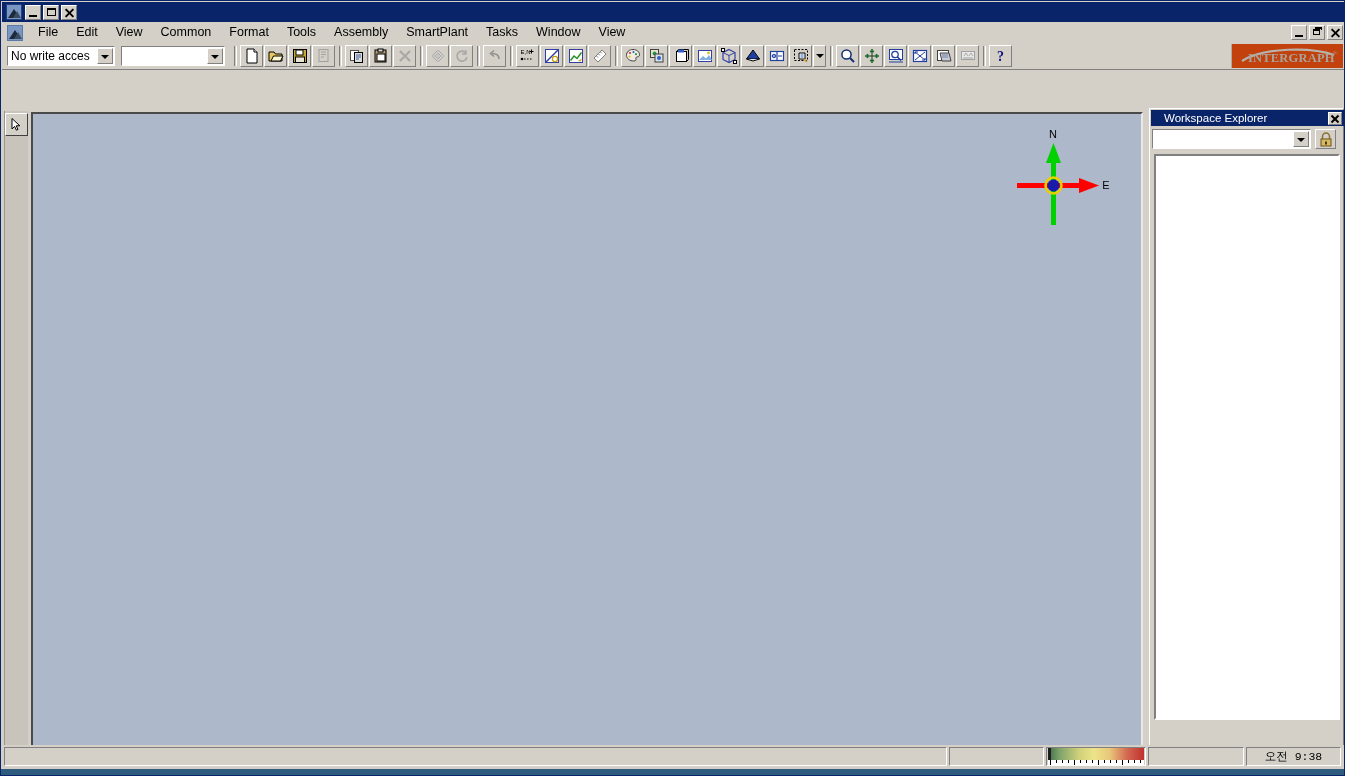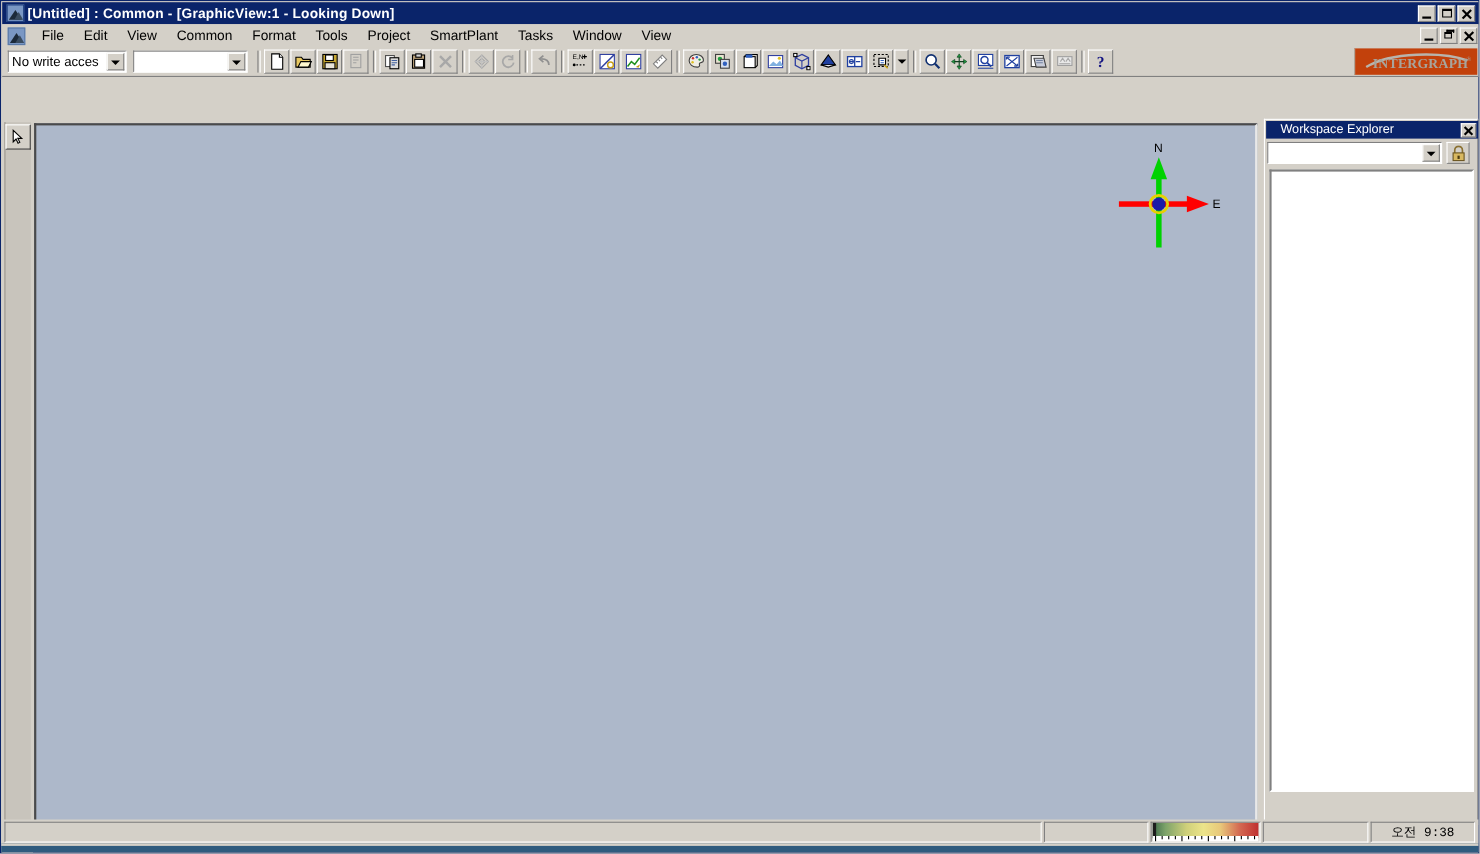--- a/index.html
+++ b/index.html
@@ -405,21 +405,20 @@
     position: absolute; left: 0; top: 70px; width: 2px; height: 698px; background: #d4d0c8;
   }
 </style>
 </head>
 <body>
 
 <div id="app">
 
   <div class="titlebar">
     <div class="app-icon"></div>
-    <div class="title-text">[Untitled] : Common - [GraphicView:1 - Looking Down]</div>
     <div class="wbtns">
       <div class="wbtn wb-min">
           <i></i>
         </div>
       <div class="wbtn wb-max">
           <i></i>
         </div>
       <div class="wbtn wb-close">
           <i></i>
           <i></i>
@@ -428,21 +427,21 @@
   </div>
 
   <div class="menubar">
     <div class="menu-icon"></div>
     <div class="menu-item">File</div>
     <div class="menu-item">Edit</div>
     <div class="menu-item">View</div>
     <div class="menu-item">Common</div>
     <div class="menu-item">Format</div>
     <div class="menu-item">Tools</div>
-    <div class="menu-item">Project</div>
+    <div class="menu-item">Assembly</div>
     <div class="menu-item">SmartPlant</div>
     <div class="menu-item">Tasks</div>
     <div class="menu-item">Window</div>
     <div class="menu-item">View</div>
     <div style="flex:1 1 auto"></div>
     <div class="wbtns">
       <div class="wbtn wb-min">
           <i></i>
         </div>
       <div class="wbtn wb-rest">

